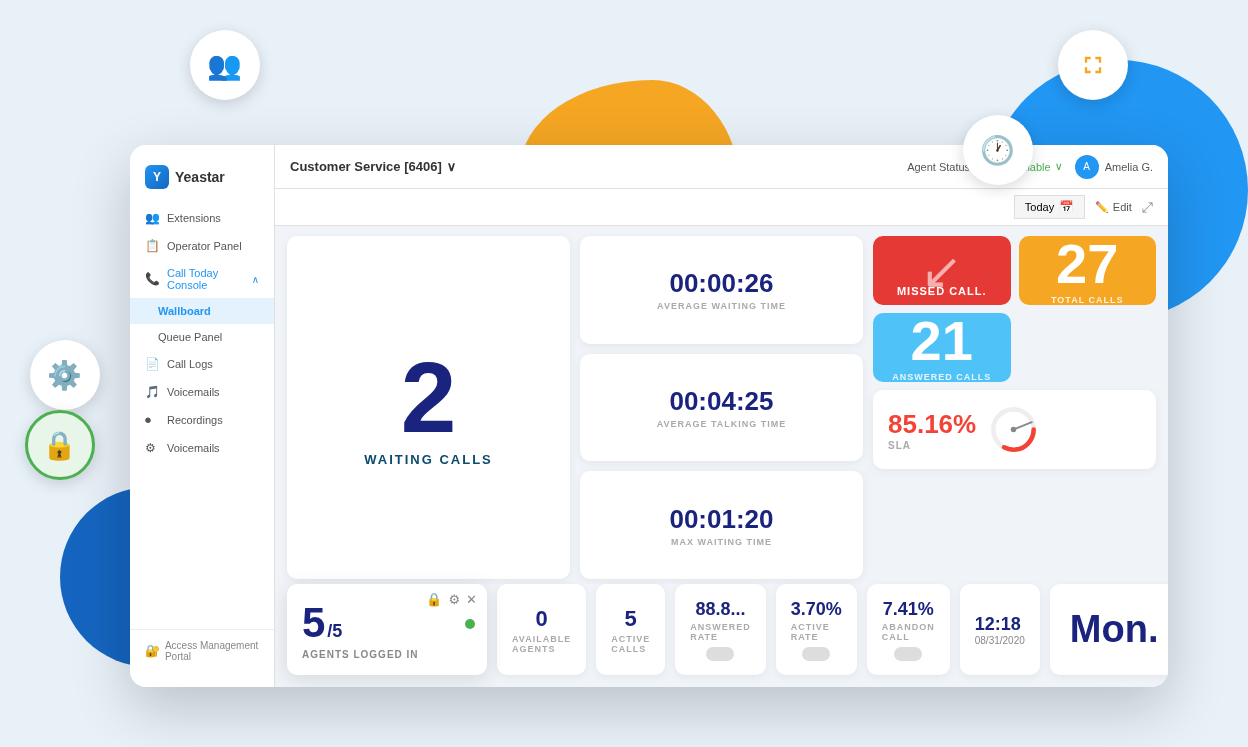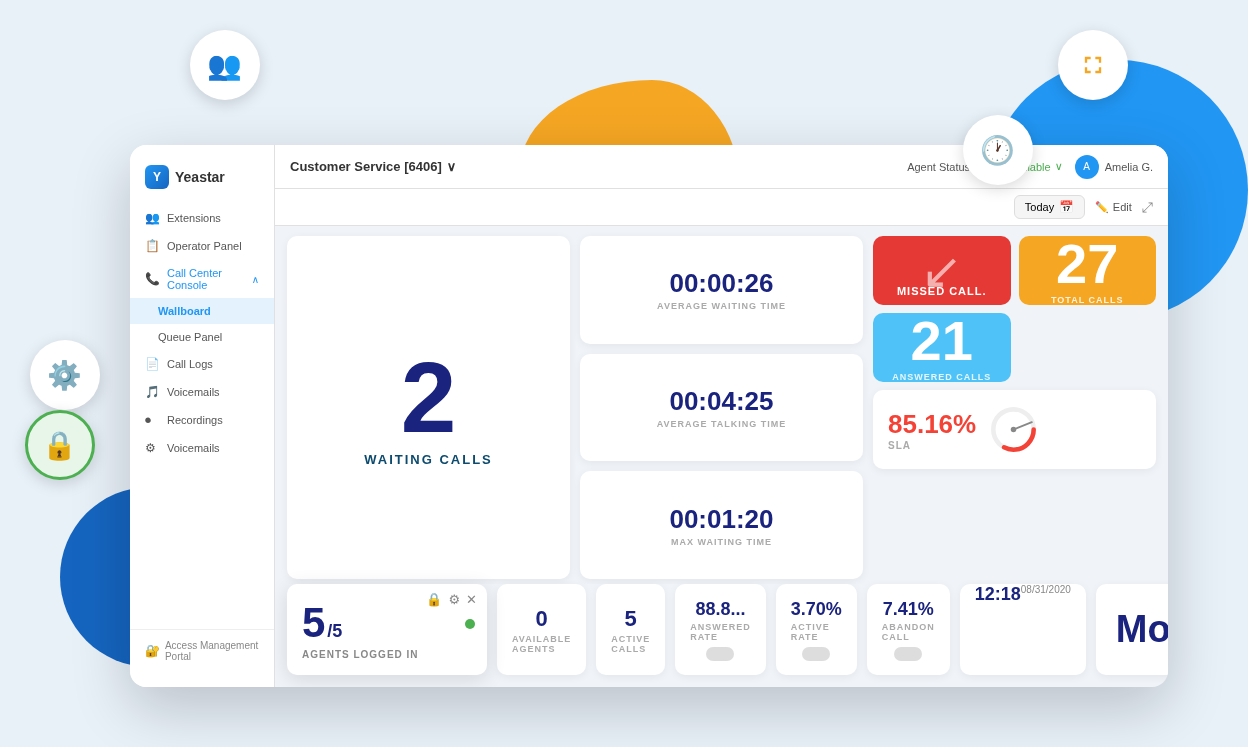--- a/index.html
+++ b/index.html
@@ -213,21 +213,21 @@
       justify-content: flex-end;
       border-bottom: 1px solid #e0e0e0;
       gap: 10px;
     }
     .date-filter {
       display: flex;
       align-items: center;
       gap: 5px;
       background: #f5f5f5;
       border: 1px solid #ddd;
-      border-radius: 6px;
+      border-radius: 0;
       padding: 4px 10px;
       font-size: 11px;
       cursor: pointer;
     }
     .edit-btn {
       display: flex;
       align-items: center;
       gap: 4px;
       font-size: 11px;
       color: #555;
@@ -439,21 +439,21 @@
       width: 55px;
       height: 55px;
     }
 
     
     .datetime-card {
       background: white;
       border-radius: 10px;
       padding: 0 15px;
       display: flex;
-      flex-direction: row;
+      flex-direction: column;
       align-items: flex-start;
       justify-content: center;
       flex: 1;
       box-shadow: 0 2px 8px rgba(0,0,0,0.06);
     }
     .datetime-time {
       font-size: 18px;
       font-weight: 800;
       color: #1a237e;
     }
@@ -558,21 +558,21 @@
     <div class="nav-item">
       <span class="nav-icon">👥</span>
       <span>Extensions</span>
     </div>
     <div class="nav-item">
       <span class="nav-icon">📋</span>
       <span>Operator Panel</span>
     </div>
     <div class="nav-item active">
       <span class="nav-icon">📞</span>
-      <span>Call Center Console</span>
+      <span>Call Today Console</span>
       <span style="margin-left:auto;font-size:10px;">∧</span>
     </div>
     <div class="nav-item sub active-sub">
       <span>Wallboard</span>
     </div>
     <div class="nav-item sub">
       <span>Queue Panel</span>
     </div>
     <div class="nav-item">
       <span class="nav-icon">📄</span>

